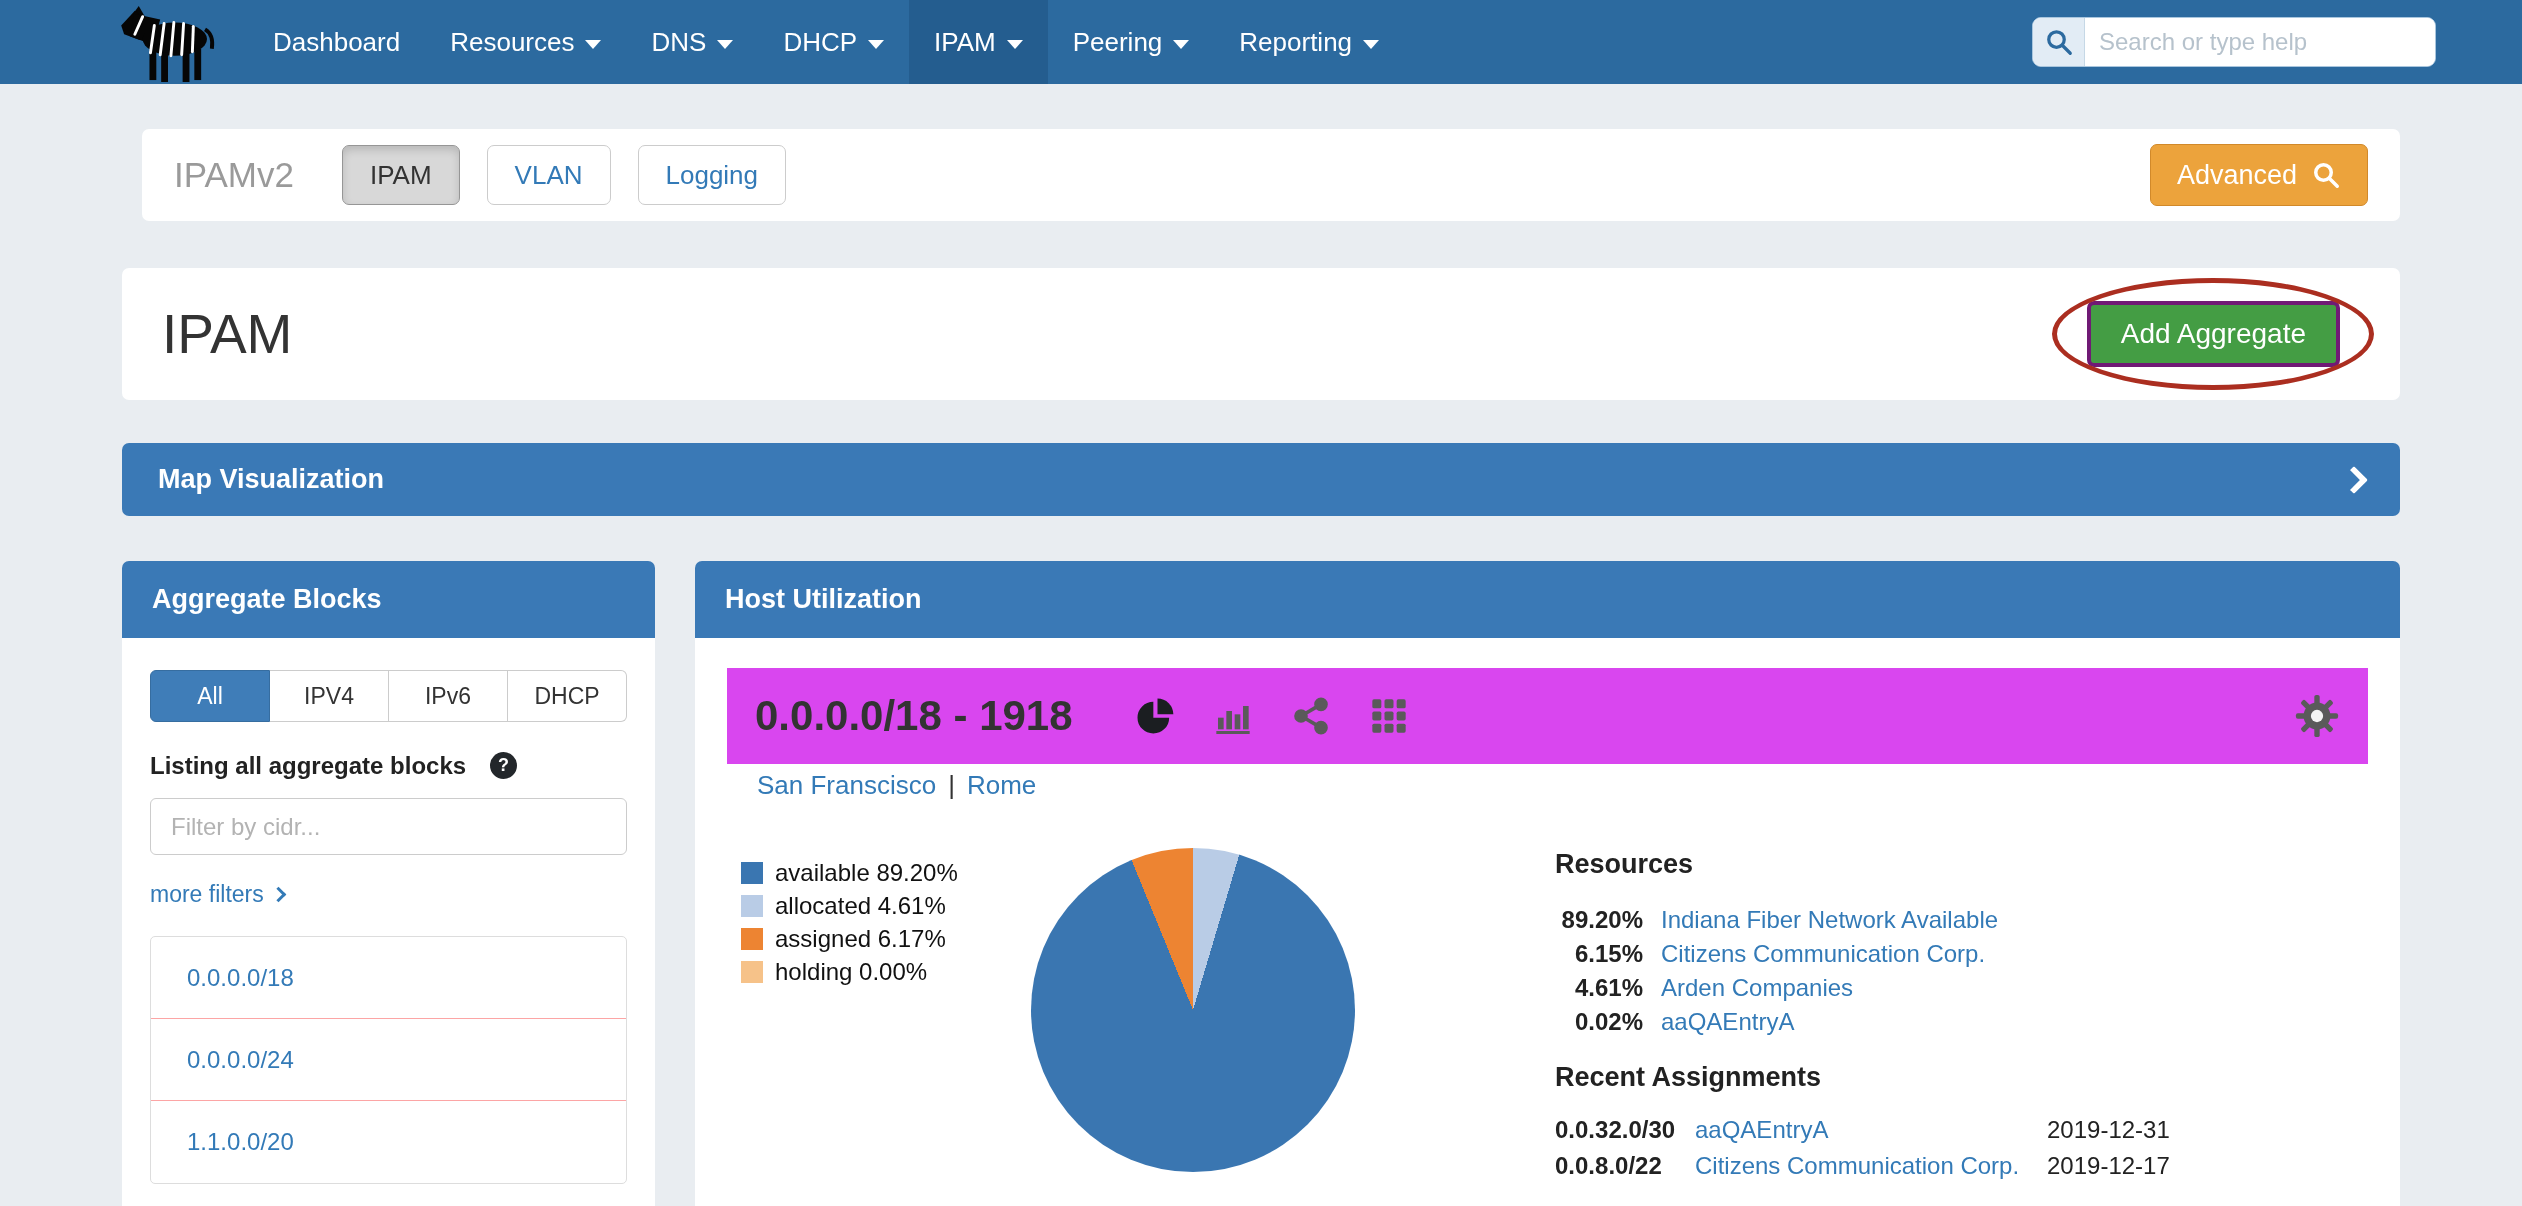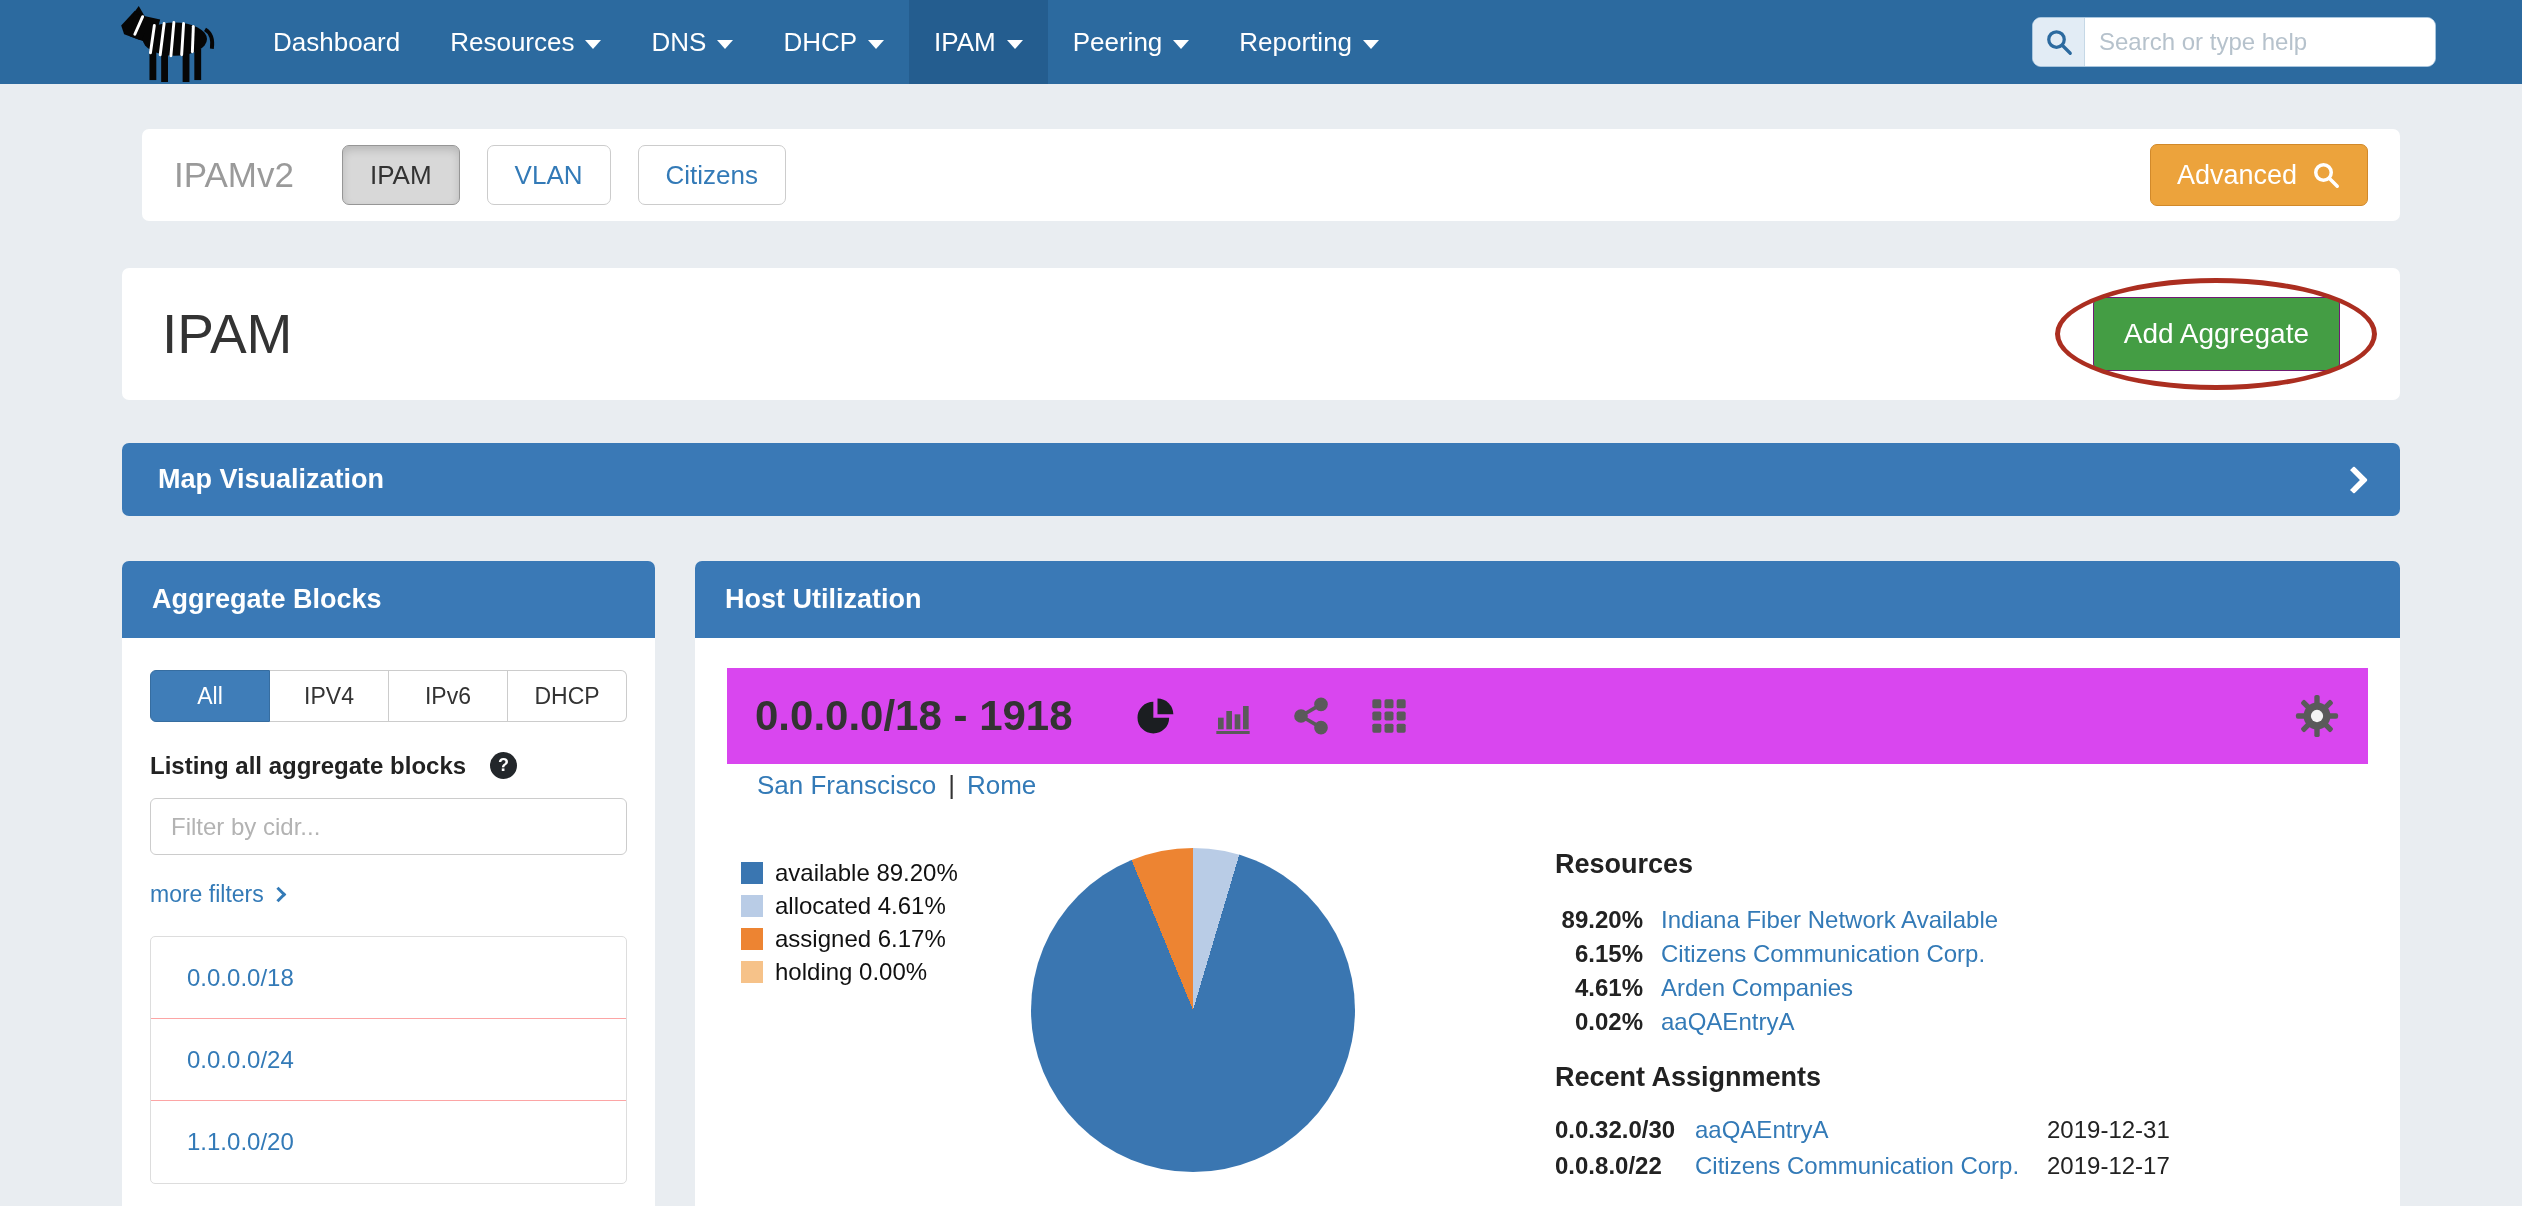--- a/index.html
+++ b/index.html
@@ -33,21 +33,21 @@
   .toolbar-card { margin-top:45px; height:92px; display:flex; align-items:center; padding:0 32px;margin-left:20px; }
   .app-title { font-size:35px; color:#9a9a9a; margin-right:48px; }
   .tab-btn { height:60px; padding:0 27px; font-size:26px; border-radius:7px; margin-right:27px; background:#ffffff; border:1px solid #cccccc; color:#337ab7; }
   .tab-btn.active { background:#d8d8d8; border:1px solid #969696; color:#333; box-shadow:inset 0 4px 8px rgba(0,0,0,.15); }
   .advanced-btn { margin-left:auto; height:62px; padding:0 26px; background:#eca33c; border:1px solid #d1892a; border-radius:7px; color:#fff; font-size:27px; display:flex; align-items:center; gap:14px; }
 
   
   .ipam-card { margin-top:47px; height:132px; display:flex; align-items:center; padding:0 40px; }
   .ipam-heading { font-size:55px; font-weight:500; color:#333; margin:0; }
   .add-wrap { margin-left:auto; margin-right:20px; position:relative; }
-  .add-btn { background:#449d44; border:1px solid #701a75; color:#fff; font-size:28px; height:74px; padding:0 30px; border-radius:7px; }
+  .add-btn { background:#449d44; border:4px solid #701a75; color:#fff; font-size:28px; height:66px; padding:0 30px; border-radius:7px; }
   .red-ellipse { position:absolute; left:50%; top:50%; width:322px; height:112px; transform:translate(-50%,-50%); border:5px solid #ab2e20; border-radius:50%; pointer-events:none; }
 
   
   .map-bar { margin-top:43px; height:73px; background:#3a79b6; border-radius:7px; color:#fff; display:flex; align-items:center; padding:0 36px; cursor:pointer; }
   .map-bar .mv-title { font-size:27px; font-weight:bold; }
   .chev-right { margin-left:auto; width:20px; height:20px; border-top:6px solid #fff; border-right:6px solid #fff; transform:rotate(45deg); border-radius:2px; }
 
   
   .row { display:flex; gap:40px; margin-top:45px; align-items:flex-start; }
   .panel { border-radius:7px 7px 0 0; overflow:hidden; }
@@ -164,21 +164,21 @@
     <input placeholder="Search or type help" style="">
   </div>
 </nav>
 
 <div class="container">
 
   <section class="card toolbar-card">
     <span class="app-title">IPAMv2</span>
     <button class="tab-btn active">IPAM</button>
     <button class="tab-btn">VLAN</button>
-    <button class="tab-btn">Citizens</button>
+    <button class="tab-btn">Logging</button>
     <button class="advanced-btn">
       <span>Advanced</span>
       <svg viewBox="0 0 24 24" width="30" height="30" fill="none" stroke="#ffffff" stroke-width="2.8" stroke-linecap="round">
         <circle cx="10" cy="10" r="6.2"></circle>
           <line x1="14.8" y1="14.8" x2="21" y2="21"></line>
       </svg>
     </button>
   </section>
 
   <section class="card ipam-card">

